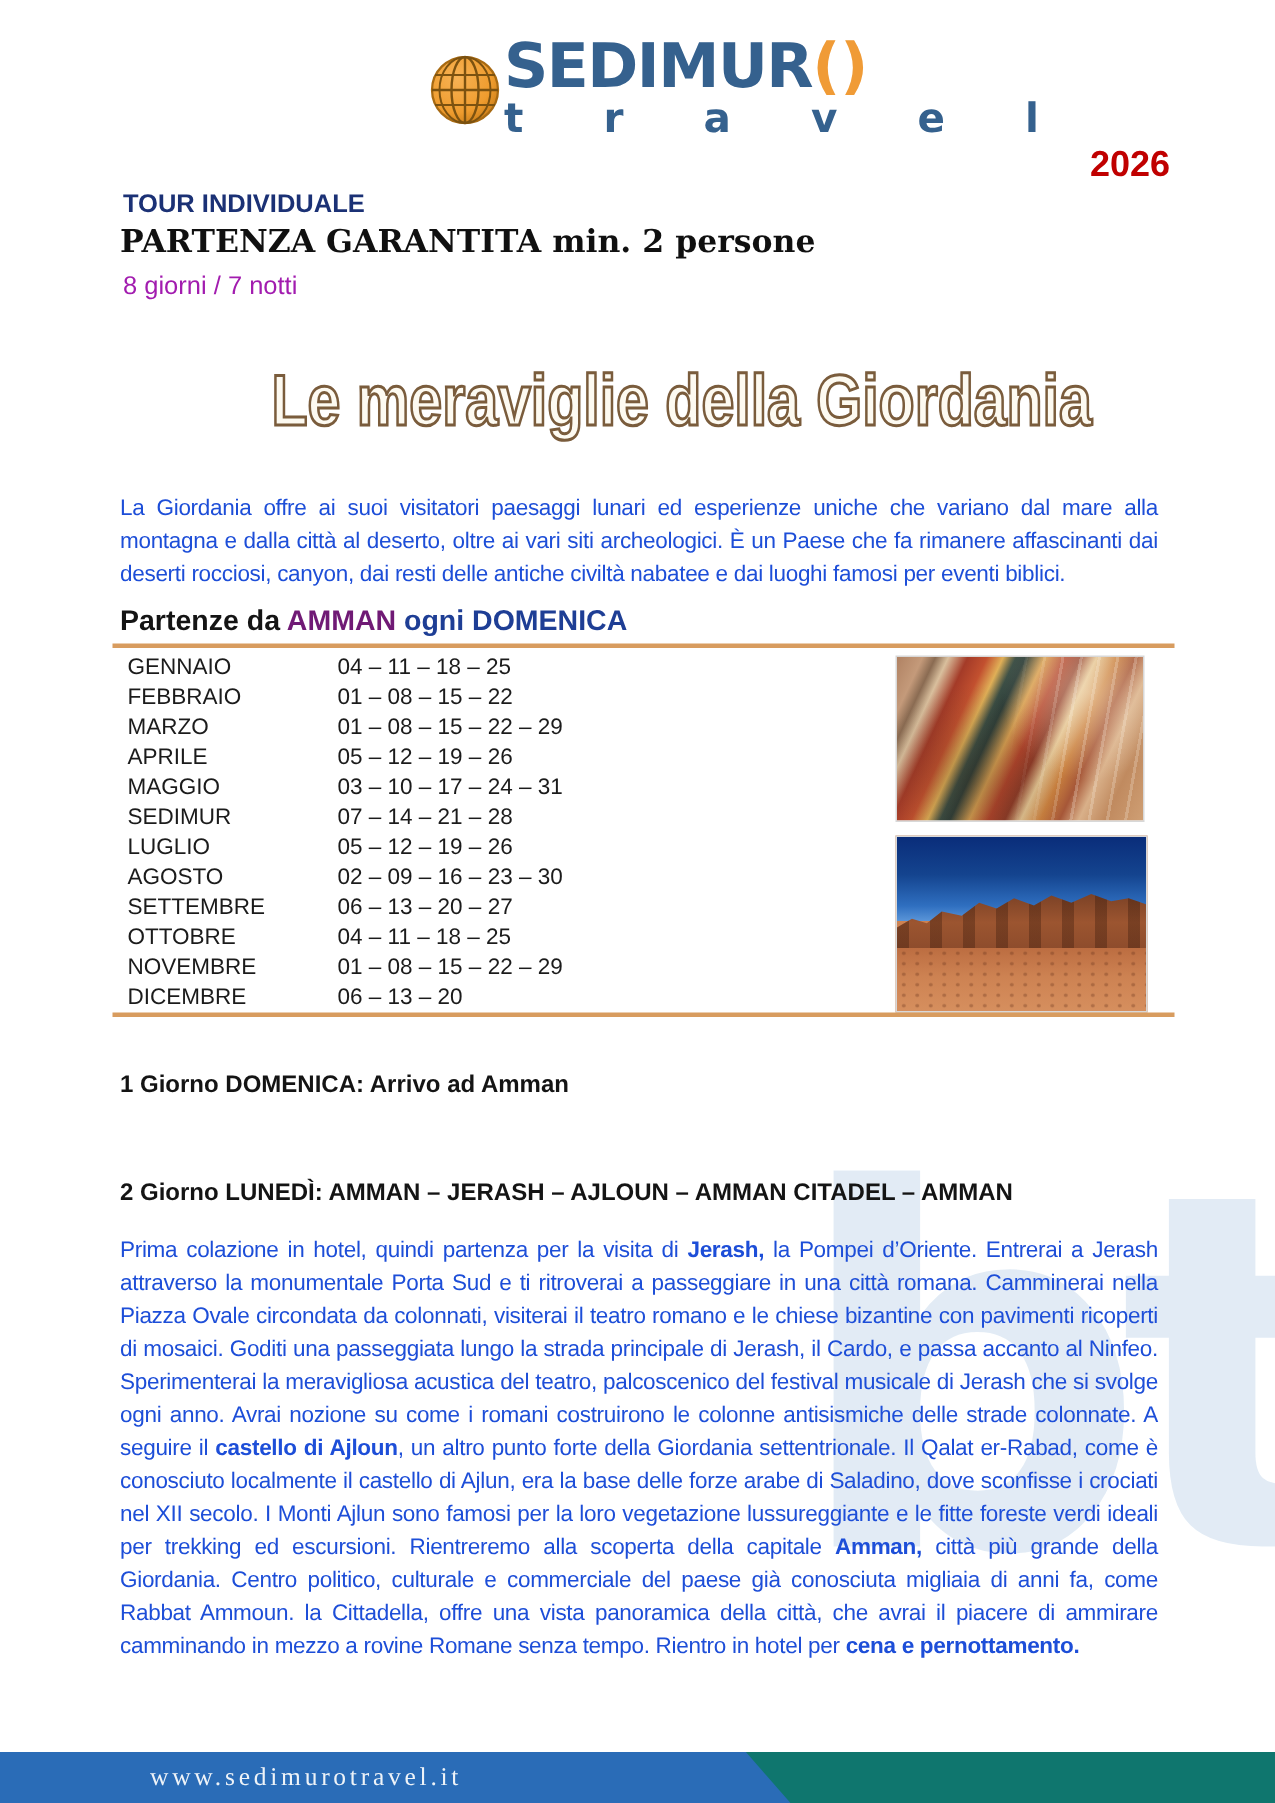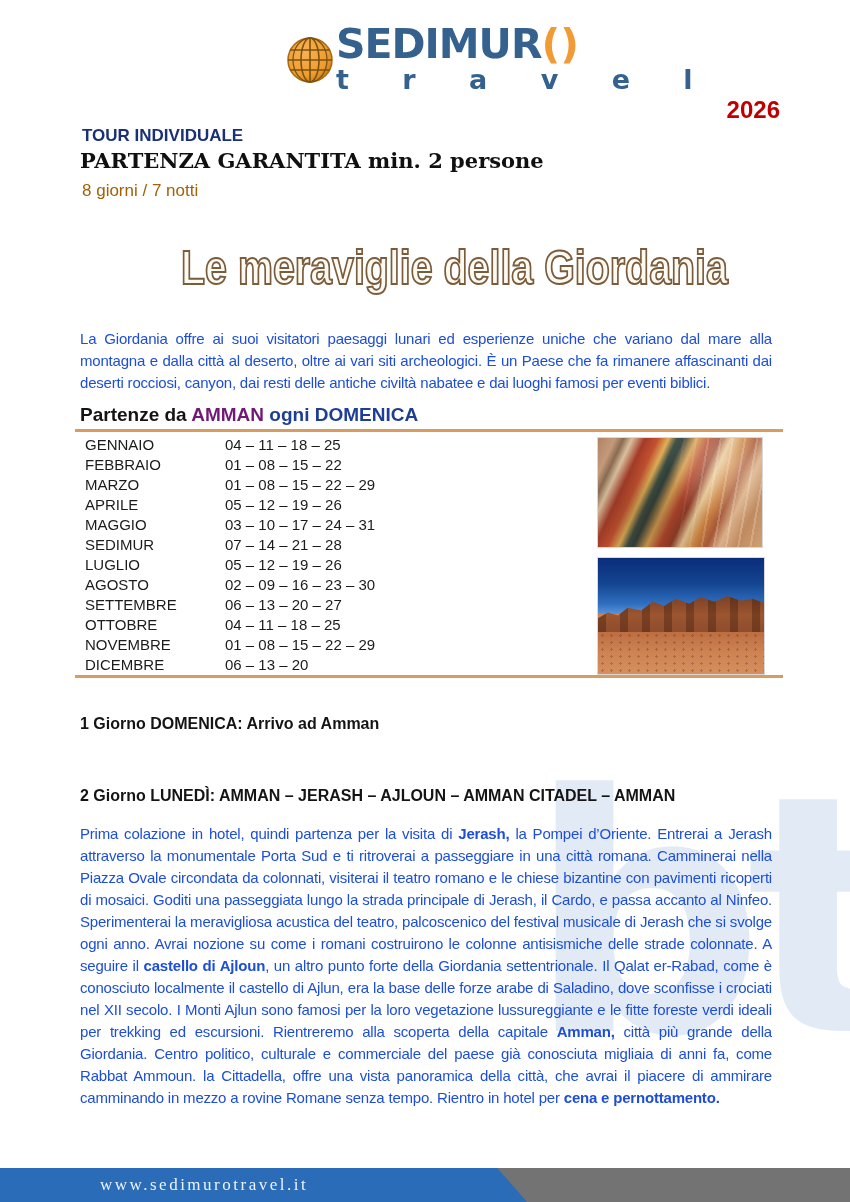--- a/index.html
+++ b/index.html
@@ -21,21 +21,21 @@
   .logo-globe{left:286px;top:36px;width:48px;height:48px;}
   .logo-text{left:336px;top:24px;line-height:1;}
   .brand-main{font-size:41px;font-weight:bold;color:#35618e;letter-spacing:-1px;font-family:"DejaVu Sans",sans-serif;}
   .brand-paren{font-size:41px;font-weight:800;color:#f09b36;font-family:"DejaVu Sans",sans-serif;}
   .brand-sub{display:block;margin-top:1px;font-size:27px;font-weight:bold;color:#35618e;letter-spacing:22px;font-family:"DejaVu Sans",sans-serif;}
 
   .year{left:660px;top:96px;width:120px;text-align:right;font-size:24px;font-weight:bold;color:#c00000;}
 
   .tour-type{left:82px;top:126px;font-size:17px;font-weight:bold;color:#1b3175;}
   .guarantee{left:80px;top:148px;font-size:21px;font-weight:bold;color:#101010;font-family:"DejaVu Serif",serif;}
-  .duration{left:82px;top:181px;font-size:17px;color:#a16207;}
+  .duration{left:82px;top:181px;font-size:17px;color:#a21caf;}
 
   .big-title{left:0;top:240px;width:820px;text-align:center;white-space:nowrap;padding-left:44px;}
   .big-title span{
     display:inline-block;transform:scaleX(.82);transform-origin:center;
     font-size:48px;font-weight:bold;letter-spacing:0;
     color:#fdfaf1;-webkit-text-stroke:2px #7a5c3c;
     text-shadow:0 0 1px #7a5c3c;
   }
 
   .para{font-size:15px;line-height:22px;letter-spacing:-.2px;text-align:justify;color:#1d4ed8;}
@@ -87,21 +87,21 @@
     background-size:9px 7px,100% 100%;}
 
   .day-heading{font-size:16px;font-weight:bold;color:#141414;}
   .day1-h{left:80px;top:715px;}
   .day1-p{left:80px;top:736px;width:692px;}
   .day2-h{left:80px;top:787px;}
   .day2-p{left:80px;top:808px;width:692px;}
   .para b{font-weight:bold;}
 
   
-  .footer{left:0;top:1168px;width:850px;height:34px;background:#737373;}
+  .footer{left:0;top:1168px;width:850px;height:34px;background:#0f766e;}
   .footer .dark{position:absolute;inset:0;background:#2a6cb7;
     clip-path:polygon(0 0,58.5% 0,62% 100%,0 100%);}
   .footer .site{position:absolute;left:100px;top:0;height:34px;line-height:34px;
     font-family:"Liberation Serif",serif;font-size:17px;letter-spacing:2.5px;color:#eef3f8;}
 </style>
 </head>
 <body>
 
 <div class="abs watermark">bt</div>
 

